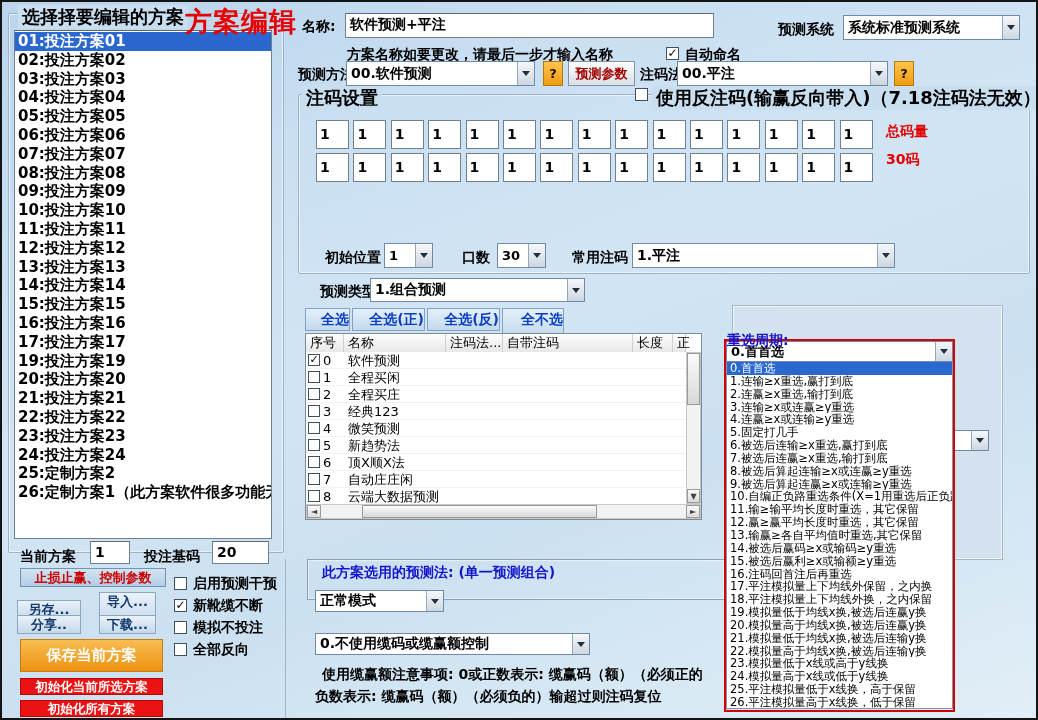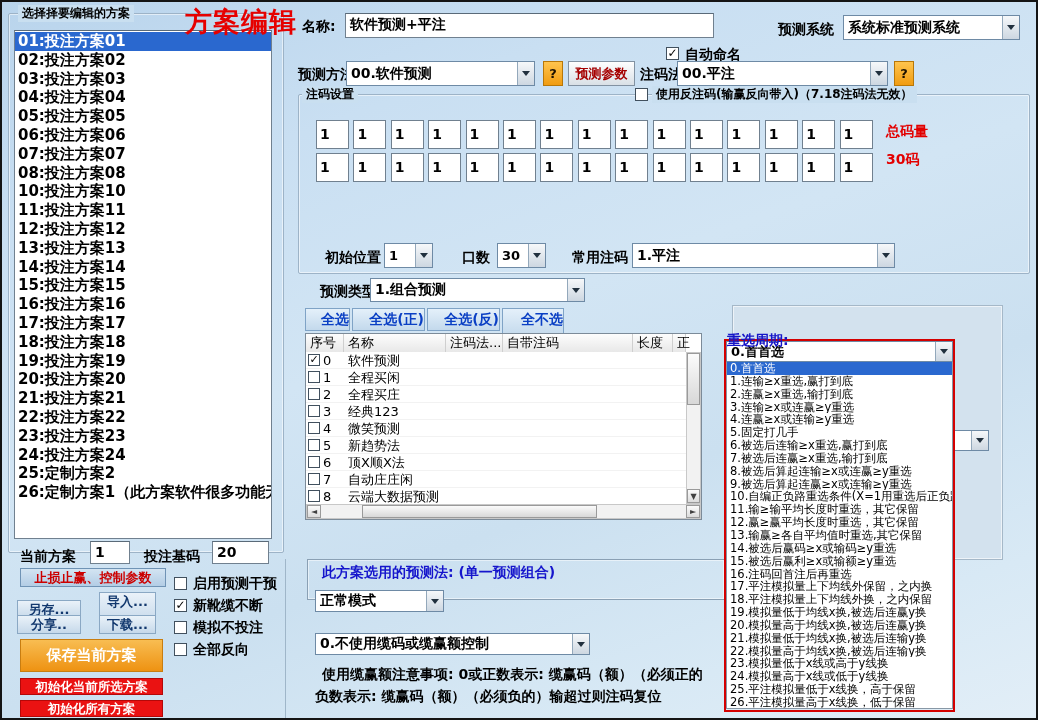--- a/index.html
+++ b/index.html
@@ -6,21 +6,21 @@
   html,body { width:1038px; height:720px; }
   body { font-family:"DejaVu Sans","Liberation Sans",sans-serif; font-weight:bold; }
   #win {
     position:relative; width:1038px; height:720px; overflow:hidden;
     border:2px solid #141414;
     background:linear-gradient(160deg,#b9d4ec 0%,#c9dff2 22%,#d2e5f4 45%,#cbe0f0 65%,#d8e9f5 85%,#e2eef7 100%);
   }
   .abs { position:absolute; }
   .lbl { font-size:14px; color:#000; white-space:nowrap; }
   .groupbox { border:1px solid #9db3c7; border-radius:2px; box-shadow:inset 0 0 0 1px rgba(255,255,255,.55); }
-  .gtitle { background:#c9dff0; padding:0 4px; font-size:12px; white-space:nowrap; }
+  .gtitle { background:#c9dff0; padding:0 4px; font-size:18px; white-space:nowrap; }
   .sunken { background:#fff; border:1px solid #70808f; border-top-color:#5a6a78; font-size:14px; padding:2px 4px; white-space:nowrap; overflow:hidden; }
   .combo { background:#fff; border:1px solid #6e8aa5; display:flex; align-items:center; overflow:hidden; }
   .combo .ct { flex:1; font-size:13px; padding-left:4px; white-space:nowrap; overflow:hidden; }
   .combo .ca { width:17px; align-self:stretch; background:linear-gradient(#f6f8fa,#cdd7e1); border-left:1px solid #93a8bb; display:flex; align-items:center; justify-content:center; }
   .combo .ca:after { content:""; border:4px solid transparent; border-top:5px solid #21303e; margin-top:4px; }
   .cb { width:13px; height:13px; background:#fff; border:1px solid #41505e; font-size:12px; line-height:11px; text-align:center; color:#000; }
   .qbtn { background:linear-gradient(#ffc44d,#f09c12); border:1px solid #b87708; color:#1a1000; font-size:13px; text-align:center; line-height:23px; }
   .stdbtn { background:linear-gradient(#fefefe,#d9e0e6); border:1px solid #8292a2; font-size:13px; text-align:center; }
   .bluebtn { background:linear-gradient(#e4f0fa,#c3d9ec); border:1px solid #7fa3c6; color:#0a3fc4; font-size:14px; text-align:right;padding-left:8px; }
   .smallbtn { background:linear-gradient(#eaf2f9,#c6d9ea); border:1px solid #8aa8c4; color:#12386e; font-size:13px; text-align:center; line-height:17px; }
@@ -46,29 +46,29 @@
   <div class="abs gtitle" style="left:16px;top:3px;">选择择要编辑的方案</div>
   <div class="abs sunken" style="left:12px;top:28px;width:258px;height:509px;padding:1px 0 0 0;" id="planList">
       <div class="list-item sel">01:投注方案01</div>
       <div class="list-item">02:投注方案02</div>
       <div class="list-item">03:投注方案03</div>
       <div class="list-item">04:投注方案04</div>
       <div class="list-item">05:投注方案05</div>
       <div class="list-item">06:投注方案06</div>
       <div class="list-item">07:投注方案07</div>
       <div class="list-item">08:投注方案08</div>
+      <div class="list-item">09:投注方案09</div>
       <div class="list-item">10:投注方案10</div>
       <div class="list-item">11:投注方案11</div>
       <div class="list-item">12:投注方案12</div>
       <div class="list-item">13:投注方案13</div>
       <div class="list-item">14:投注方案14</div>
       <div class="list-item">15:投注方案15</div>
       <div class="list-item">16:投注方案16</div>
       <div class="list-item">17:投注方案17</div>
-      <div class="list-item">18:投注方案18</div>
       <div class="list-item">19:投注方案19</div>
       <div class="list-item">20:投注方案20</div>
       <div class="list-item">21:投注方案21</div>
       <div class="list-item">22:投注方案22</div>
       <div class="list-item">23:投注方案23</div>
       <div class="list-item">24:投注方案24</div>
       <div class="list-item">25:定制方案2</div>
       <div class="list-item">26:定制方案1（此方案软件很多功能无</div>
     </div>
 
@@ -76,20 +76,21 @@
 
   <div class="abs lbl" style="left:300px;top:16px;">名称:</div>
   <div class="abs sunken" style="left:343px;top:11px;width:369px;height:25px;">软件预测+平注</div>
 
   <div class="abs lbl" style="left:776px;top:19px;">预测系统</div>
   <div class="abs combo" style="left:841px;top:13px;width:177px;height:25px;">
     <span class="ct" style="font-size:14px;">系统标准预测系统</span>
       <span class="ca"></span>
   </div>
 
+  <div class="abs lbl" style="left:345px;top:44px;">方案名称如要更改，请最后一步才输入名称</div>
   <div class="abs cb" style="left:664px;top:45px;">✓</div>
   <div class="abs lbl" style="left:683px;top:44px;">自动命名</div>
 
   <div class="abs lbl" style="left:296px;top:64px;">预测方法</div>
   <div class="abs combo" style="left:344px;top:59px;width:189px;height:25px;">
     <span class="ct" style="font-size:14px;">00.软件预测</span>
       <span class="ca"></span>
   </div>
   <div class="abs qbtn" style="left:541px;top:59px;width:20px;height:25px;">?</div>
   <div class="abs stdbtn" style="left:566px;top:59px;width:67px;height:25px;line-height:23px;color:#a50000;">预测参数</div>

